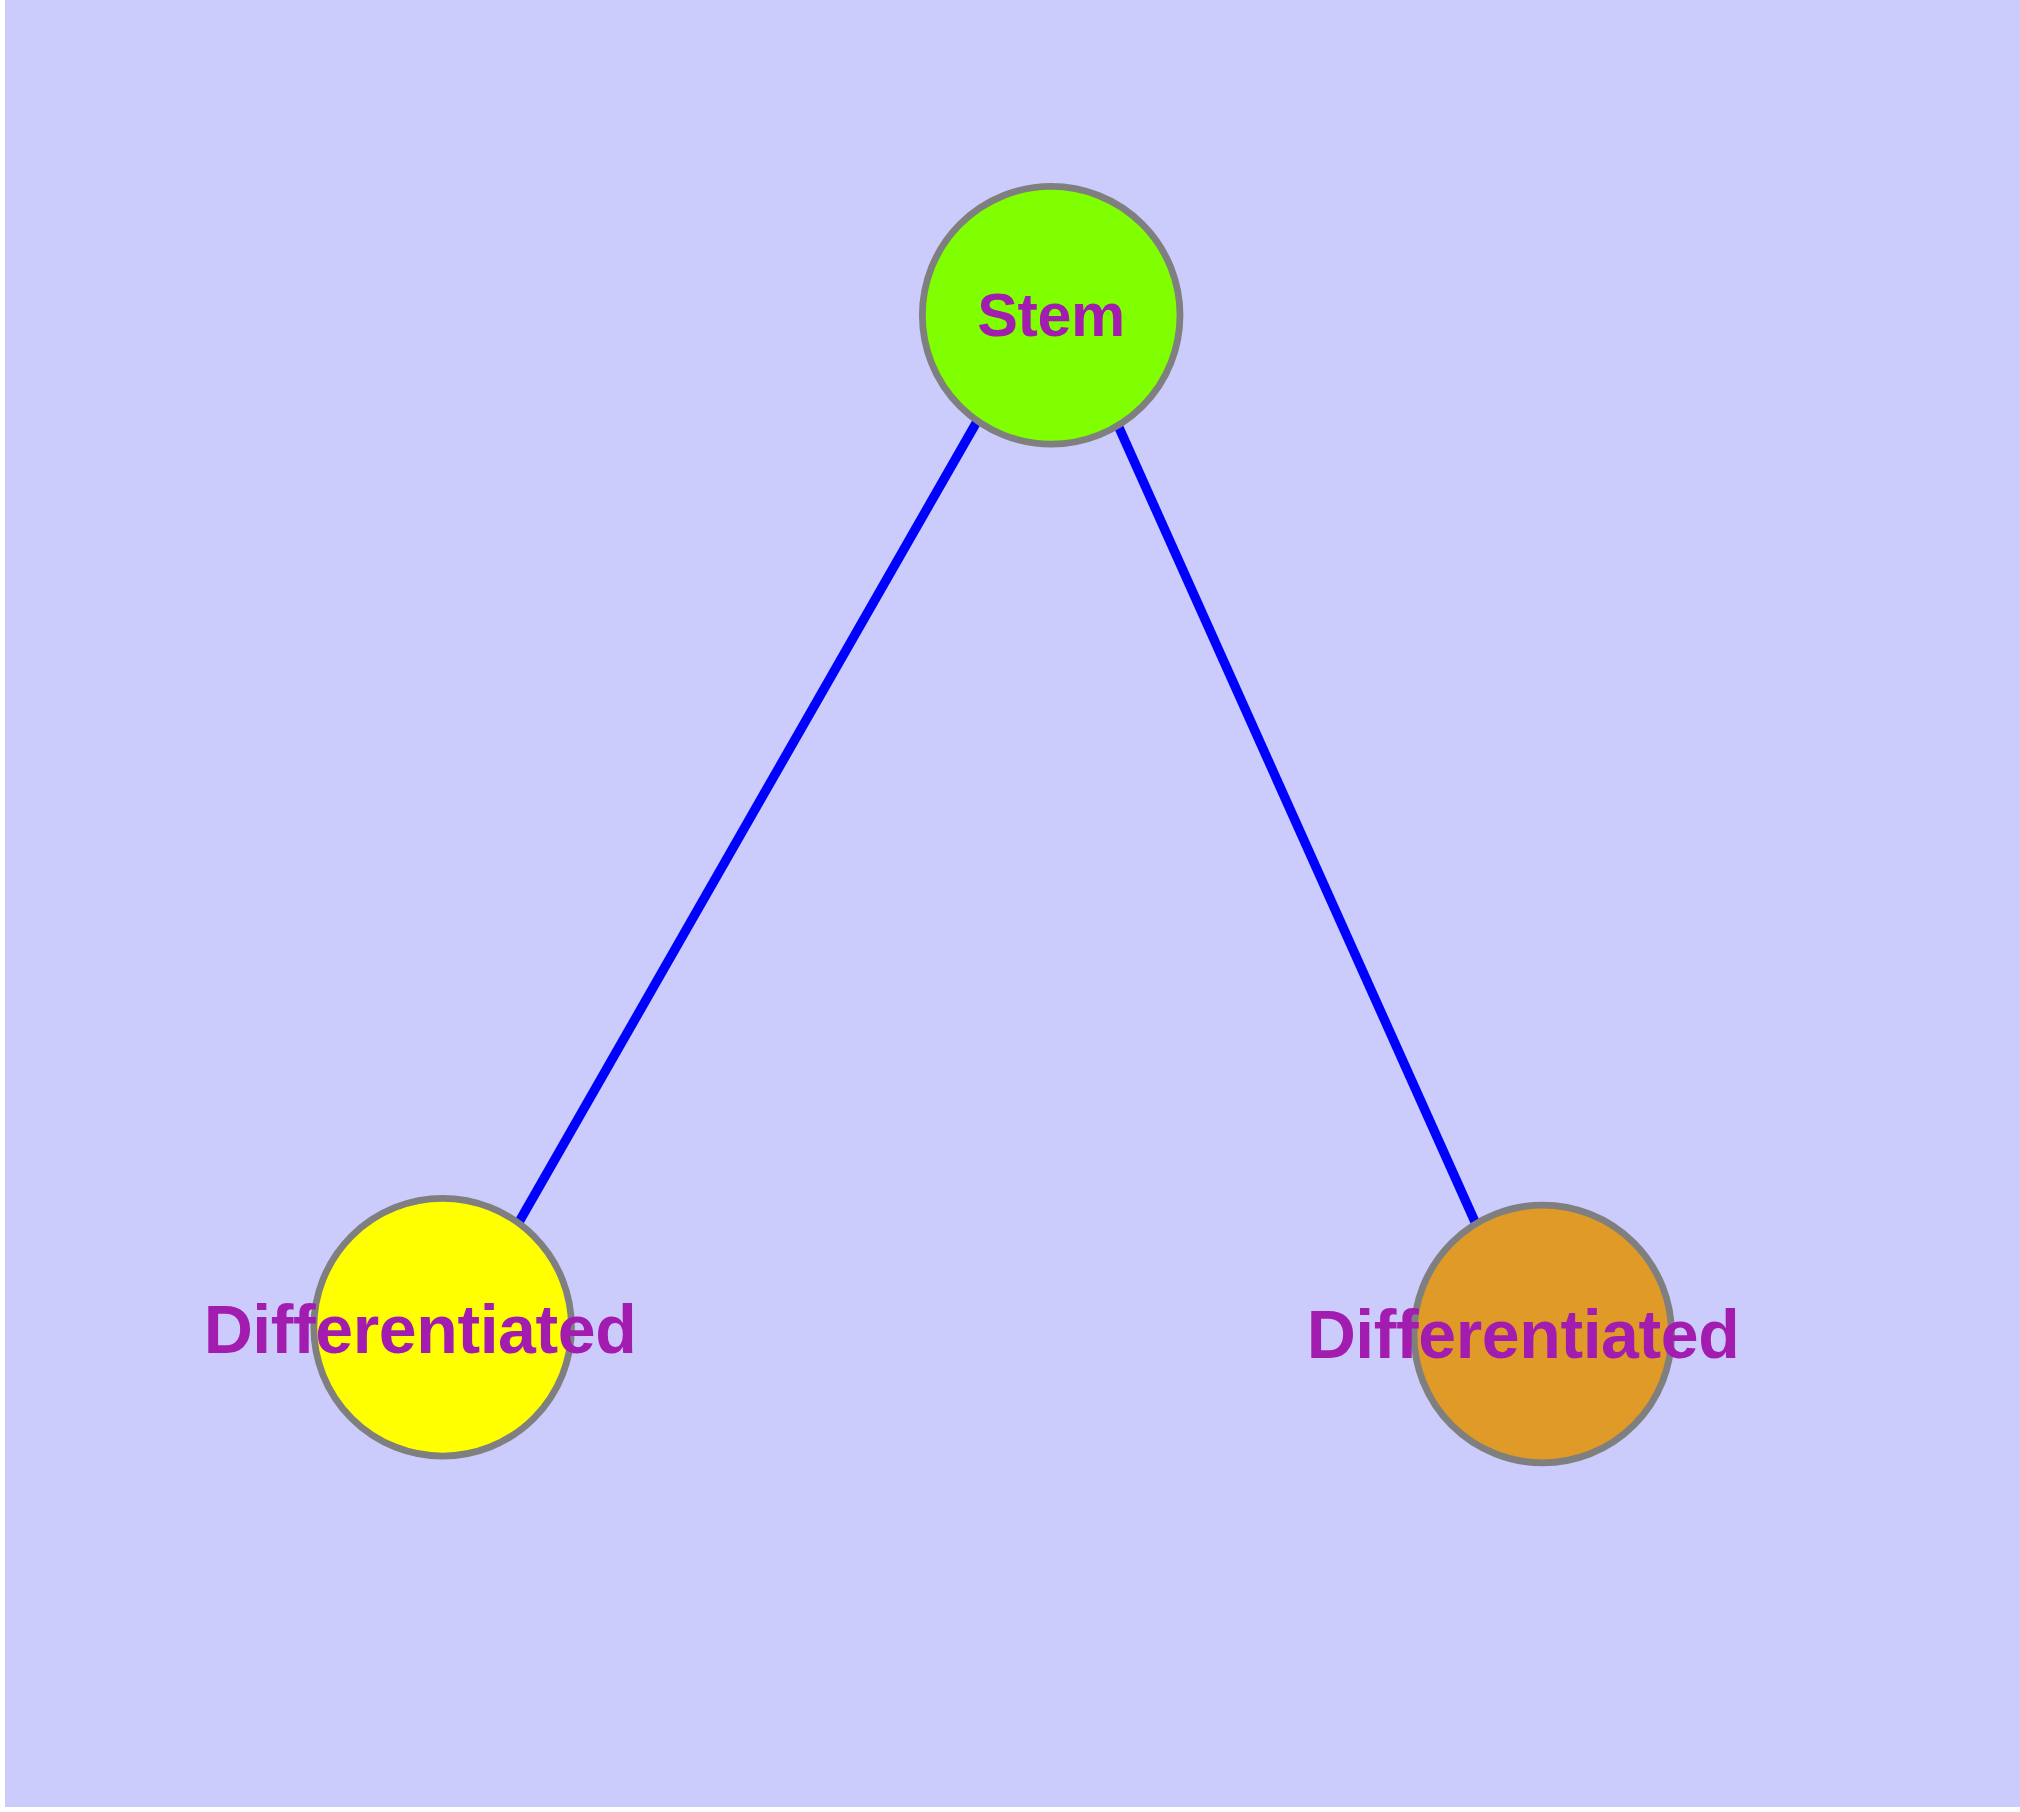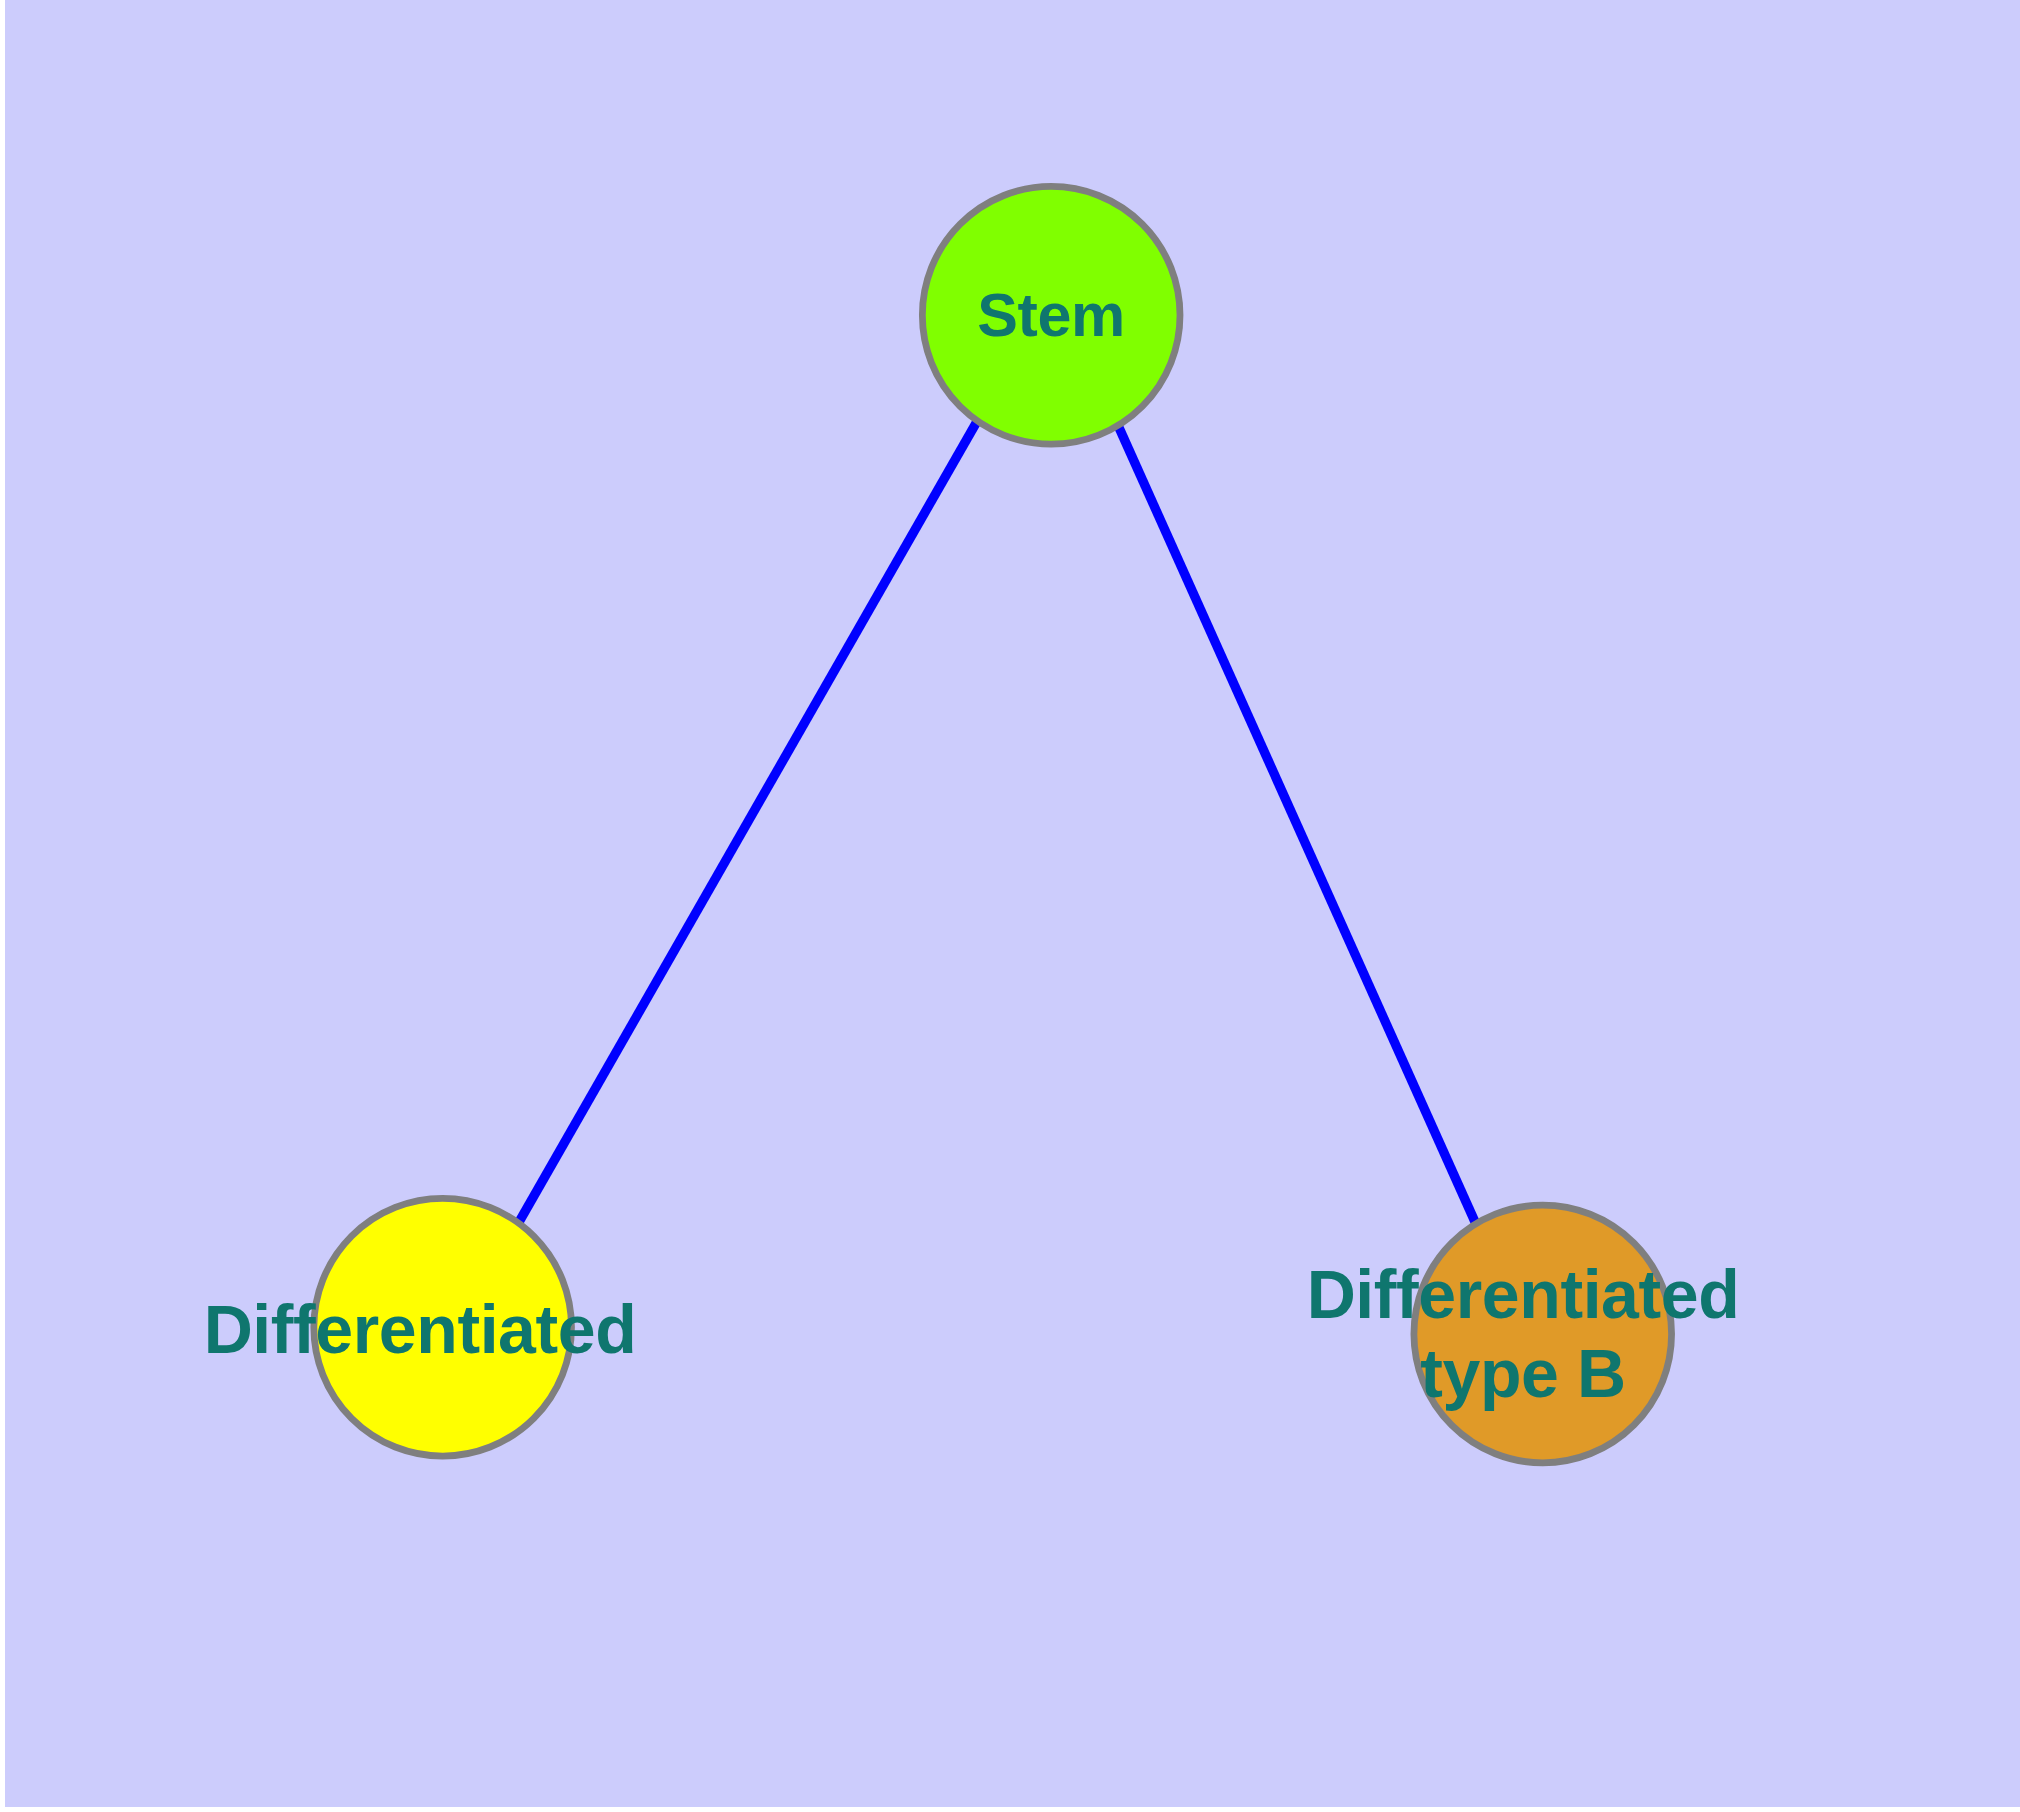--- a/index.html
+++ b/index.html
@@ -37,21 +37,21 @@
     stroke-width: 11;
     stroke-linecap: butt;
     fill: none;
   }
   .node-circle {
     stroke: #7f7f7f;
     stroke-width: 8;
   }
   .node-label {
     position: absolute;
-    color: #0f766e;
+    color: #a21caf;
     font-weight: bold;
     text-align: center;
     line-height: 1.16;
     white-space: nowrap;
     pointer-events: none;
     letter-spacing: -0.4px;
   }
   #label-stem {
     font-size: 61px;
     left: 1051px;
@@ -95,17 +95,16 @@
   <div class="node-label" id="label-stem">
     <span>Stem</span>
   </div>
 
   <div class="node-label" id="label-diff-a">
     <div>Differentiated</div>
   </div>
 
   <div class="node-label" id="label-diff-b">
     <div>Differentiated</div>
-    <div>type B</div>
   </div>
 
 </div>
 
 
 </body></html>

